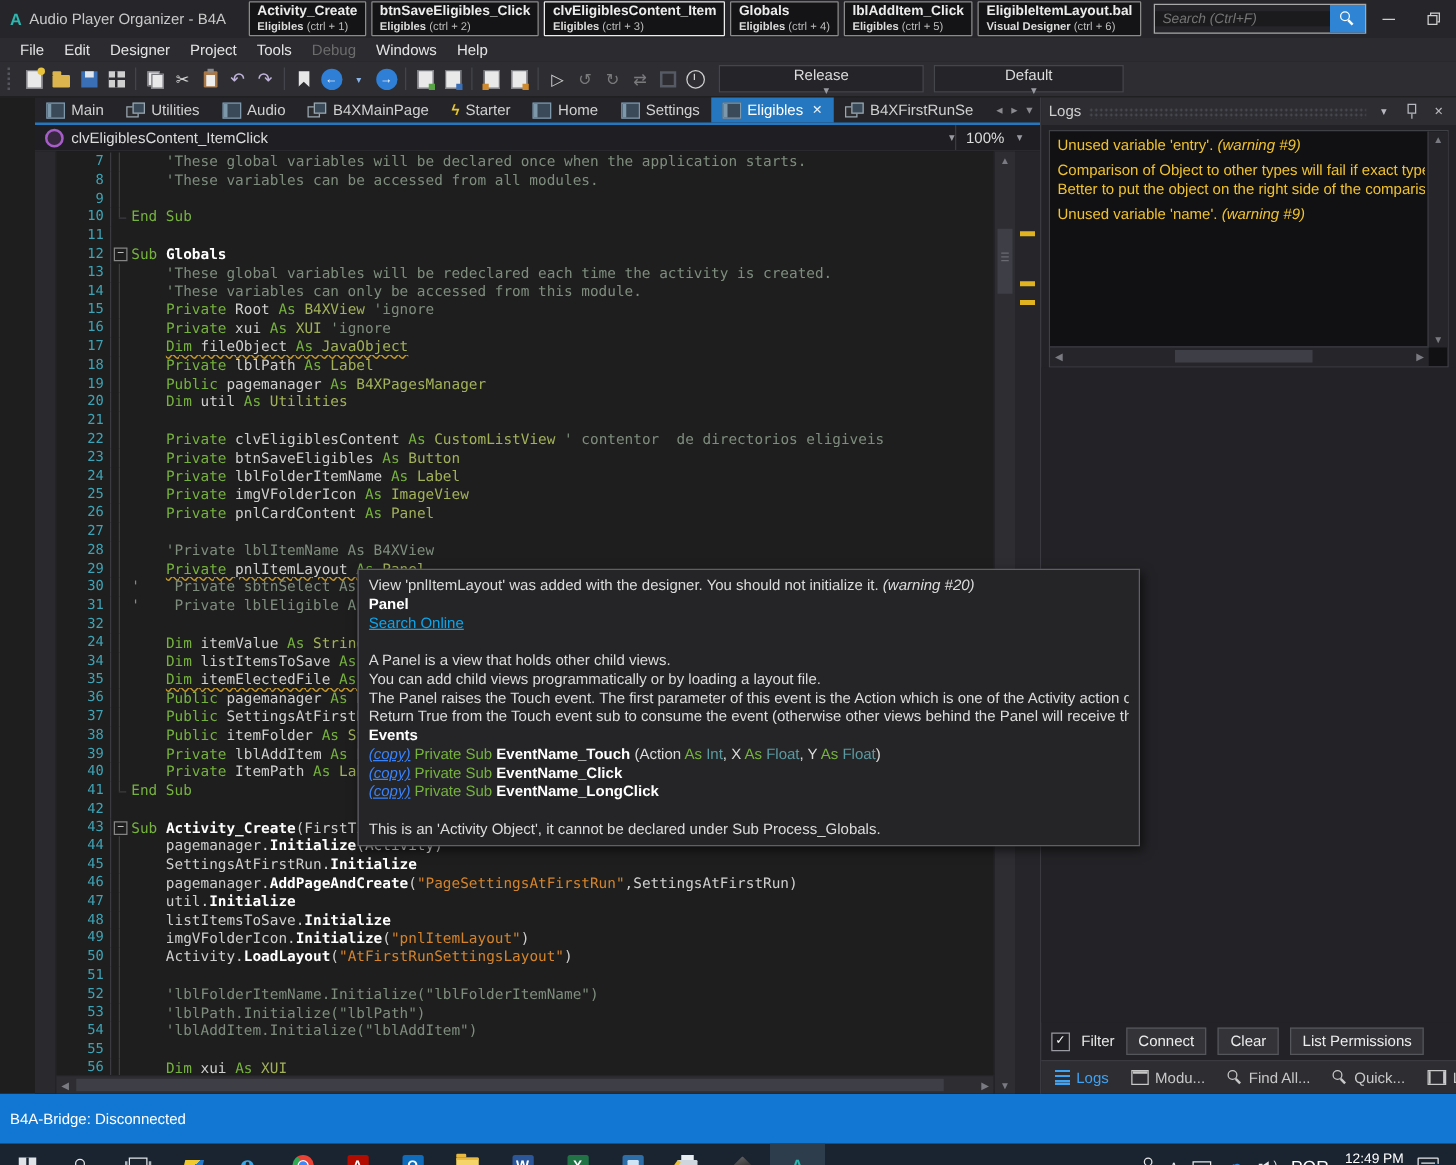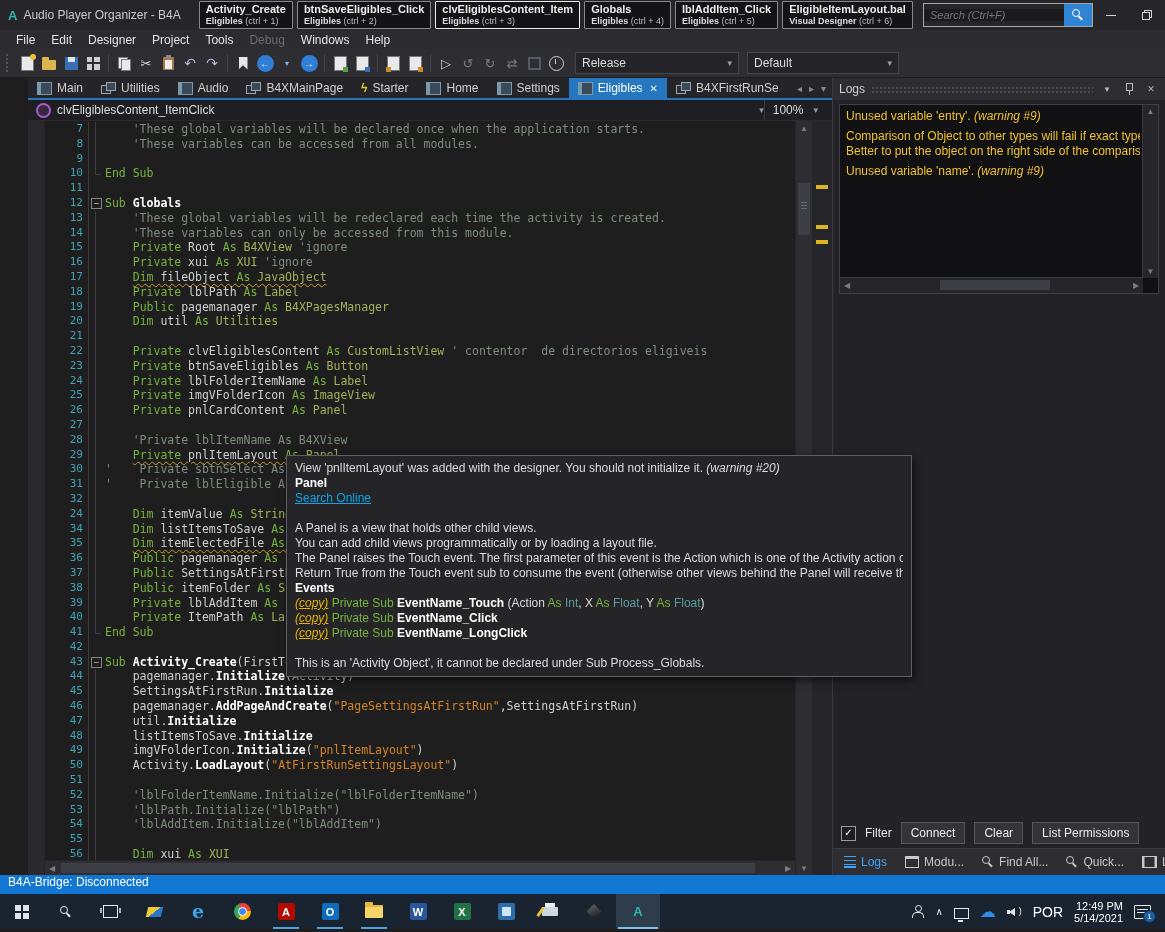--- a/index.html
+++ b/index.html
@@ -27,21 +27,21 @@
 
   
   .menubar{height:19px;background:#2b2b30;display:flex;align-items:center;padding-left:8px;font-size:12px;}
   .menu-item{padding:1px 8px;color:#e4e4e4;}
   .menu-item.dis{color:#6c6c6c;}
   .toolbar{height:28px;background:#2d2d32;display:flex;align-items:center;padding-left:4px;border-bottom:1px solid #1c1c1f;}
   .tgrip{width:4px;height:18px;border-left:2px dotted #55555e;margin:0 4px 0 2px;}
   .tsep{width:1px;height:18px;background:#44444c;margin:0 4px;}
   .tico{width:22px;height:22px;display:flex;align-items:center;justify-content:center;position:relative;}
   .tico.dis{opacity:.45;}
-  .combo{height:20px;background:#252529;border:1px solid #45454c;display:flex;align-items:center;font-size:12px;color:#dcdcdc;padding:0 6px;justify-content:space-between;margin-left:8px;}
+  .combo{height:20px;background:#252529;border:1px solid #45454c;display:flex;align-items:center;font-size:12px;color:#dcdcdc;padding:0 6px;justify-content:space-between;margin-left:8px;flex-direction:column;}
   .combo .car{color:#9a9aa2;font-size:9px;margin-left:8px;}
 
   
   .k-sheet{width:11px;height:13px;background:#e9e9e9;border:1px solid #77777e;position:relative;}
   .k-sheet.new::after{content:"";position:absolute;right:-3px;top:-3px;width:6px;height:6px;background:#e8c23a;border-radius:50%;}
   .k-folder{width:14px;height:10px;background:#dcb54e;border-radius:1px;position:relative;margin-top:3px;}
   .k-folder::before{content:"";position:absolute;top:-3px;left:0;width:7px;height:3px;background:#dcb54e;border-radius:1px 1px 0 0;}
   .k-floppy{width:13px;height:13px;background:#3a6fb5;position:relative;}
   .k-floppy::before{content:"";position:absolute;top:0;left:3px;width:7px;height:5px;background:#dfe6ef;}
   .k-grid4{width:13px;height:13px;background-color:#cfcfcf;background-image:linear-gradient(#2d2d32,#2d2d32),linear-gradient(#2d2d32,#2d2d32);background-size:2px 100%,100% 2px;background-position:center;background-repeat:no-repeat;}
@@ -113,21 +113,21 @@
   .vscroll .ar{position:absolute;left:0;width:16px;height:14px;color:#7a7a82;font-size:8px;display:flex;align-items:center;justify-content:center;}
   .vscroll .thumb{position:absolute;left:2px;width:12px;top:62px;height:52px;background:#3e3e46;}
   .vscroll .thumb::after{content:"";position:absolute;left:3px;right:3px;top:22px;height:1px;background:#6a6a72;box-shadow:0 3px 0 #6a6a72,0 -3px 0 #6a6a72;}
   .annot{width:20px;background:#26262a;position:relative;}
   .amark{position:absolute;right:4px;width:12px;height:4px;background:#e0b322;}
 
   
   .tooltip{position:absolute;left:286px;top:455px;width:608px;background:#252528;border:1px solid #5f5f66;box-shadow:2px 3px 8px rgba(0,0,0,.6);padding:5px 8px;font-size:12px;z-index:50;}
   .tt-line{min-height:15px;line-height:15px;white-space:nowrap;overflow:hidden;}
   .tt-p{color:#dcdcdc;} .tt-w{color:#dcdcdc;font-style:italic;} .tt-b{color:#fff;font-weight:bold;}
-  .tt-l{color:#0ea5e9;text-decoration:underline;} .tt-c{color:#eab308;text-decoration:underline;font-style:italic;}
+  .tt-l{color:#0ea5e9;text-decoration:underline;} .tt-c{color:#3b82f6;text-decoration:underline;font-style:italic;}
   .tt-k{color:#76b33e;} .tt-t{color:#5b9aa0;}
 
   
   .logs-head{height:22px;display:flex;align-items:center;gap:6px;padding:0 6px;background:#2d2d32;font-size:12px;color:#cfcfcf;}
   .dots{flex:1;height:9px;background-image:radial-gradient(circle,#4a4a52 1px,transparent 1.1px);background-size:4px 4px;margin-top:2px;}
   .logs-head .hic{color:#b8b8c0;font-size:9px;display:flex;align-items:center;justify-content:center;width:16px;height:16px;}
   .ic-pin{position:relative;width:8px;height:12px;}
   .ic-pin::before{content:"";position:absolute;top:0;left:1px;width:5px;height:6px;border:1px solid currentColor;}
   .ic-pin::after{content:"";position:absolute;top:8px;left:4px;width:1px;height:4px;background:currentColor;}
   .log-list{height:188px;margin:4px 6px 0 6px;background:#111114;border:1px solid #3f3f46;position:relative;overflow:hidden;}
@@ -148,21 +148,21 @@
   .ltab{display:flex;gap:5px;align-items:center;padding:3px 7px;color:#c8c8c8;white-space:nowrap;}
   .ltab.active{color:#3fa3f5;}
   .lt-rows{width:12px;height:10px;border-bottom:2px solid currentColor;background:repeating-linear-gradient(to bottom,currentColor 0 1.5px,transparent 1.5px 4px);}
   .lt-win{width:12px;height:10px;border:1px solid currentColor;box-shadow:inset 0 2px 0 currentColor;}
   .lt-book{width:13px;height:10px;border:1px solid currentColor;box-shadow:inset 1.5px 0 0 currentColor, inset -1.5px 0 0 currentColor;}
   .ic-mag{position:relative;width:12px;height:12px;}
   .ic-mag::before{content:"";position:absolute;width:6px;height:6px;border:1.5px solid currentColor;border-radius:50%;left:0;top:0;}
   .ic-mag::after{content:"";position:absolute;width:5px;height:1.5px;background:currentColor;left:6px;top:8px;transform:rotate(45deg);}
 
   
-  .statusbar{height:19px;background:#1277d3;color:#fff;font-size:12px;display:flex;align-items:flex-start;padding-left:8px;}
+  .statusbar{height:40px;background:#1277d3;color:#fff;font-size:12px;display:flex;align-items:center;padding-left:8px;}
   .taskbar{height:35px;background:#1a2330;display:flex;align-items:stretch;font-size:12px;}
   .ttile{width:44px;display:flex;align-items:center;justify-content:center;position:relative;}
   .ttile.running::after{content:"";position:absolute;bottom:0;left:9px;right:9px;height:2px;background:#4aa3e0;}
   .ttile.active{background:#2e3d4c;}
   .ttile.active::after{content:"";position:absolute;bottom:0;left:2px;right:2px;height:2px;background:#79c2f1;}
   .ic-start{width:14px;height:14px;background-color:#dfe3e8;background-image:linear-gradient(#1a2330,#1a2330),linear-gradient(#1a2330,#1a2330);background-size:2px 100%,100% 2px;background-position:center;background-repeat:no-repeat;}
   .ic-taskview{width:13px;height:11px;border:1px solid #e4e7ea;position:relative;}
   .ic-taskview::before{content:"";position:absolute;left:-4px;top:2px;width:2px;height:5px;background:#aab2ba;}
   .ic-taskview::after{content:"";position:absolute;right:-4px;top:2px;width:2px;height:5px;background:#aab2ba;}
   .ic-wing{width:15px;height:10px;background:linear-gradient(135deg,#f0c930 50%,#2878c8 50%);transform:skew(-14deg);}

